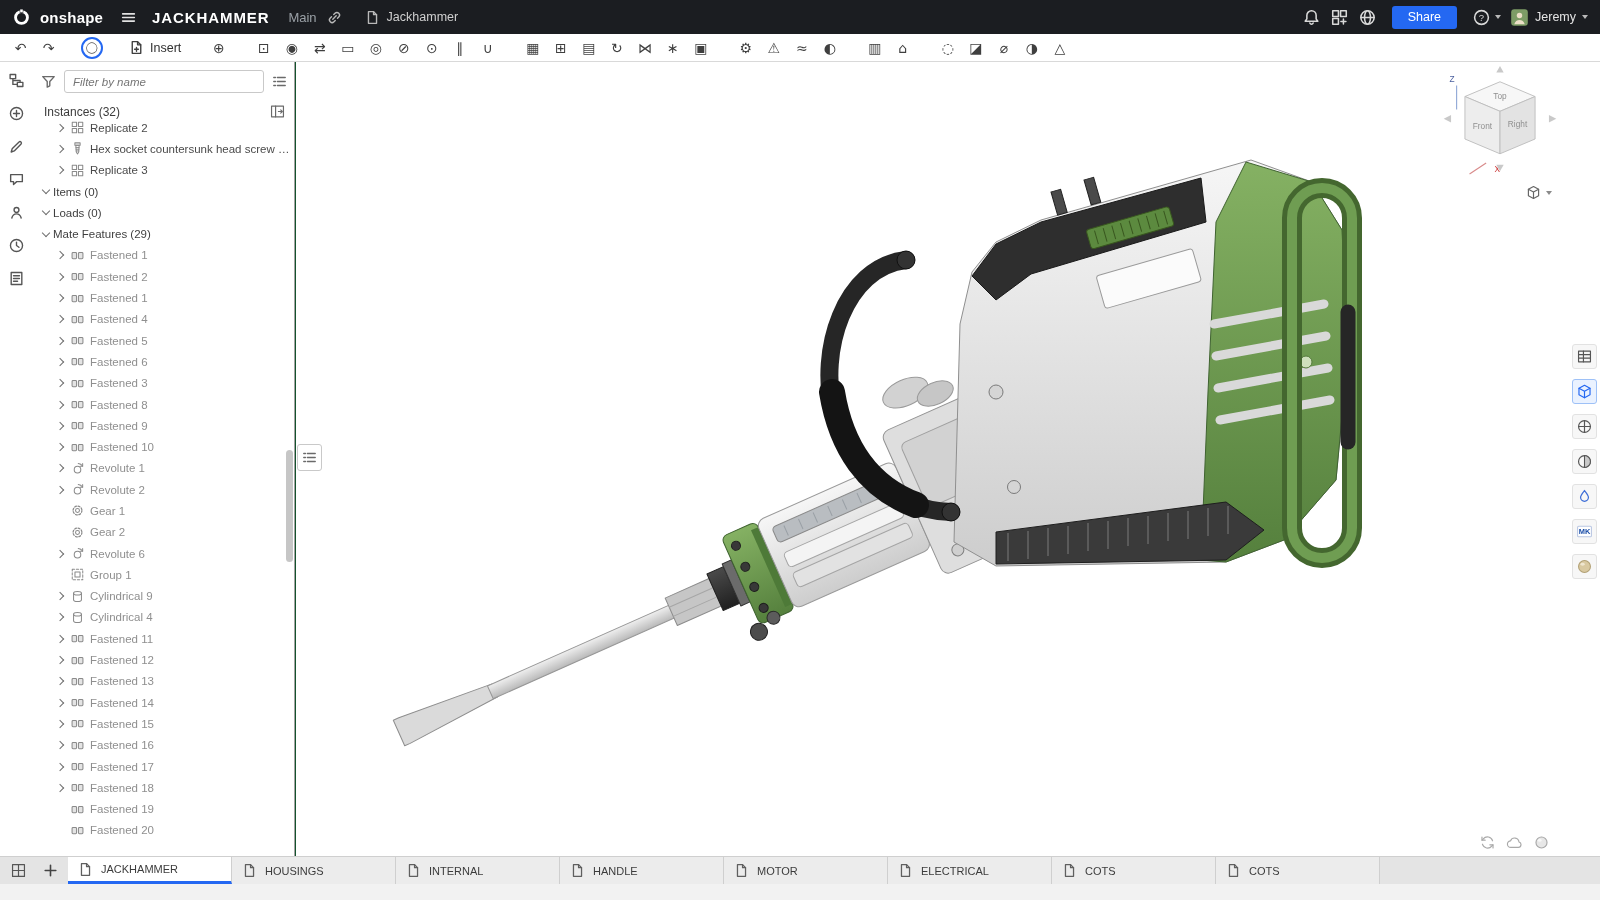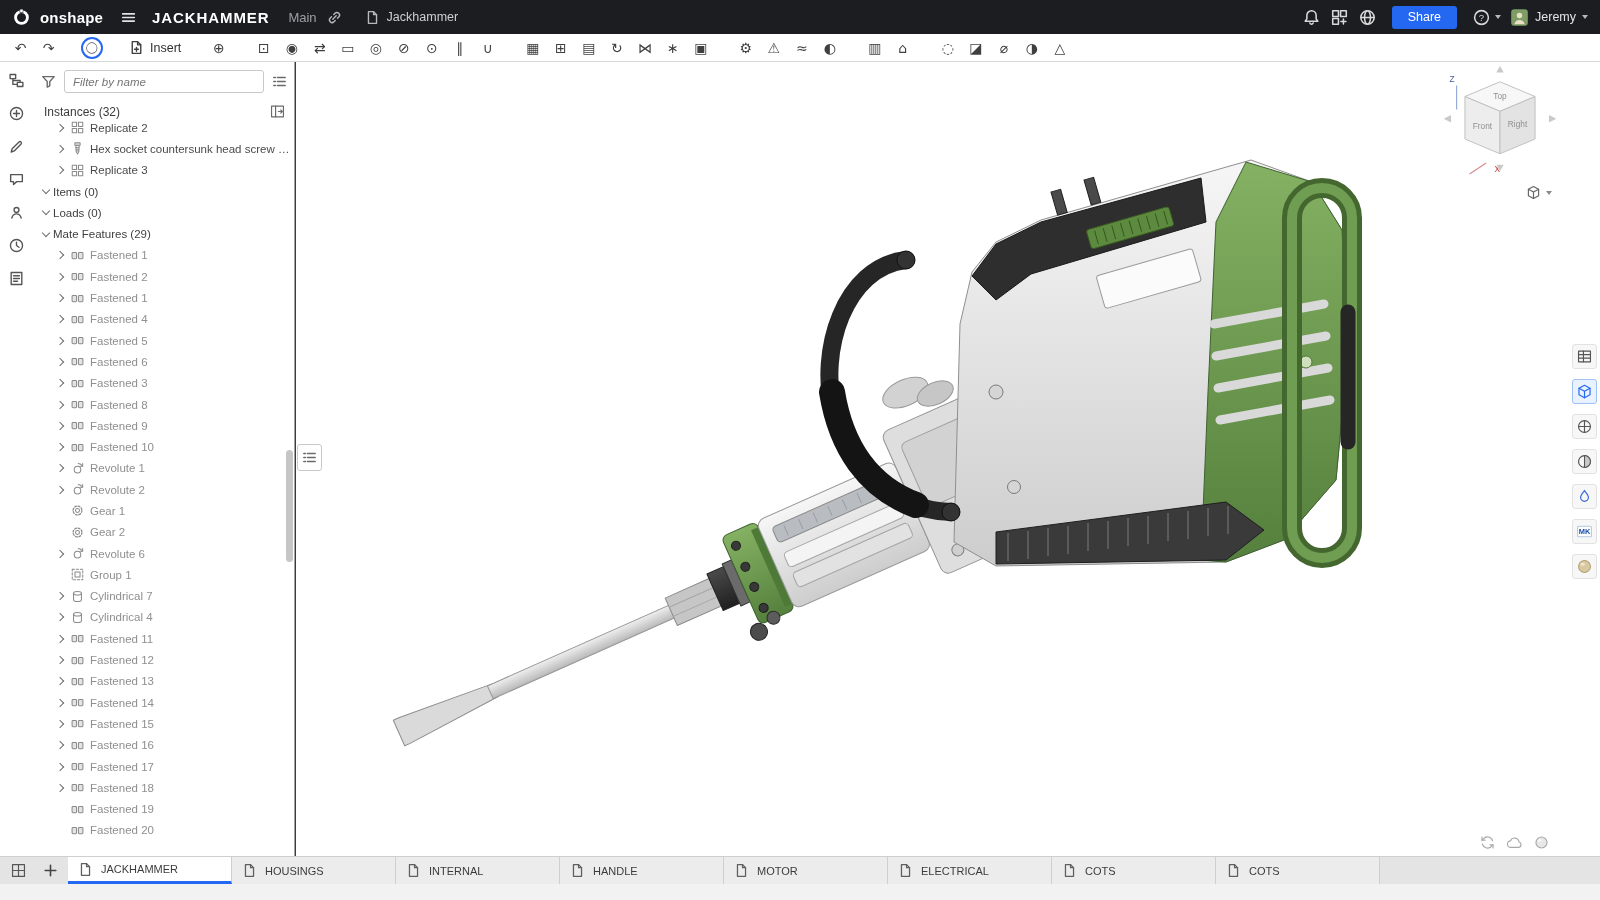--- a/index.html
+++ b/index.html
@@ -548,21 +548,21 @@
           <div class="trow lvl1 muted">
             <span class="chwrap">
               <span class="chev right"></span>
             </span>
             <span class="icn ticn">
               <svg viewBox="0 0 16 16">
                 <ellipse cx="8" cy="4.6" rx="4.2" ry="1.9" fill="none" stroke="#8a8a8a" stroke-width="1.1" stroke-linecap="round" stroke-linejoin="round"></ellipse>
                 <path d="M3.8 4.6v6.8c0 1 1.9 1.9 4.2 1.9s4.2-.9 4.2-1.9V4.6" fill="none" stroke="#8a8a8a" stroke-width="1.1" stroke-linecap="round" stroke-linejoin="round"></path>
               </svg>
             </span>
-            <span class="tlabel">Cylindrical 7</span>
+            <span class="tlabel">Cylindrical 9</span>
           </div>
           <div class="trow lvl1 muted">
             <span class="chwrap">
               <span class="chev right"></span>
             </span>
             <span class="icn ticn">
               <svg viewBox="0 0 16 16">
                 <ellipse cx="8" cy="4.6" rx="4.2" ry="1.9" fill="none" stroke="#8a8a8a" stroke-width="1.1" stroke-linecap="round" stroke-linejoin="round"></ellipse>
                 <path d="M3.8 4.6v6.8c0 1 1.9 1.9 4.2 1.9s4.2-.9 4.2-1.9V4.6" fill="none" stroke="#8a8a8a" stroke-width="1.1" stroke-linecap="round" stroke-linejoin="round"></path>
               </svg>

